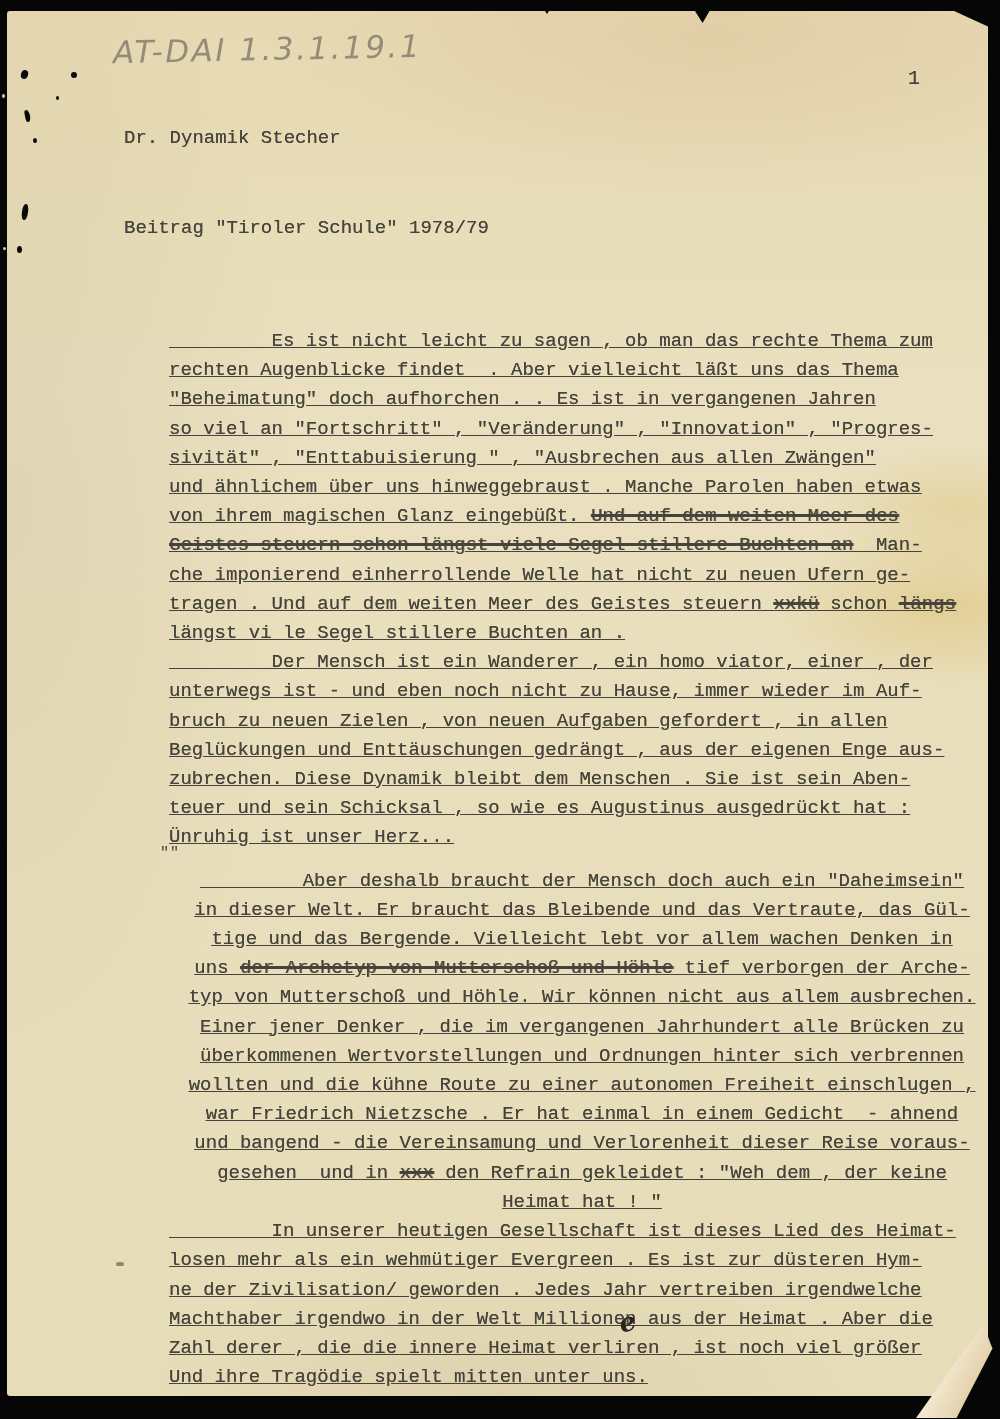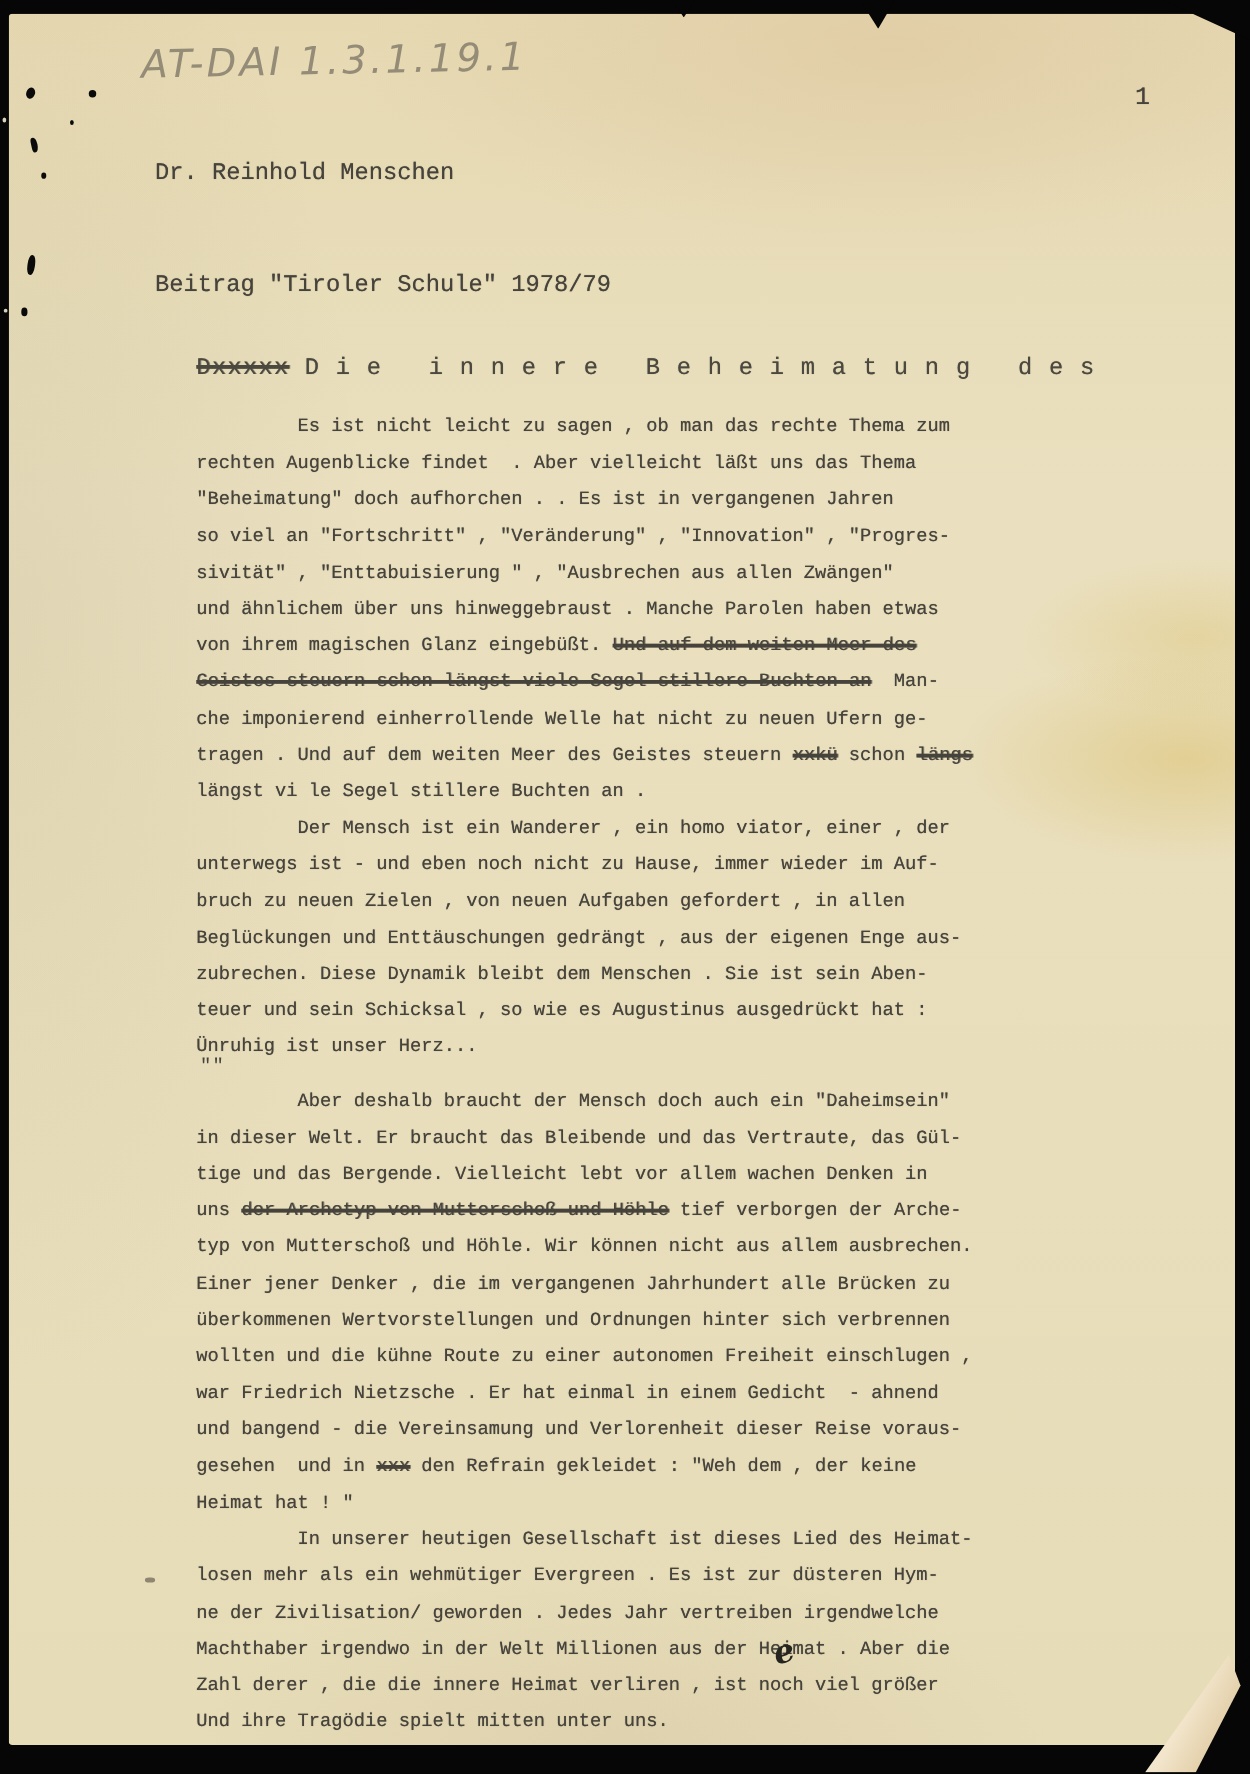--- a/index.html
+++ b/index.html
@@ -21,23 +21,23 @@
   }
   .typed{color:#45433b;text-shadow:0 0 0.6px rgba(66,62,52,0.75);white-space:pre;}
   .typed-header{position:absolute;left:117px;top:52px;font-size:19px;line-height:30px;}
   .page-number{position:absolute;left:901px;top:56px;font-size:20px;}
   .handwritten{
     position:absolute;left:106px;top:20px;font-size:31px;letter-spacing:2.5px;
     color:#8e8673;transform:rotate(-1.2deg);opacity:.92;
     font-family:"DejaVu Sans",sans-serif;font-style:italic;white-space:pre;
   }
   .title-block{position:absolute;left:150px;top:198px;font-size:19px;line-height:34px;letter-spacing:1px;color:#4a483f;}
-  .body-text{position:absolute;left:150px;top:316px;width:826px;font-size:15px;line-height:29.2px;}
+  .body-text{position:absolute;left:162px;top:316px;width:826px;font-size:19px;line-height:29.2px;text-decoration:underline;}
   .paragraph{margin:0;}
-  .paragraph:nth-child(3){margin-top:14px;}
+  .paragraph:nth-child(3){margin-top:14px;text-align:center;}
   .text-line{white-space:pre;}
   .struck{
     text-decoration:line-through;
     text-decoration-thickness:2.5px;
     text-shadow:0.8px 0 rgba(66,62,52,0.55);
   }
   .tick-marks{position:absolute;left:153px;top:834px;font-size:15px;color:#45433b;letter-spacing:1px;}
   .pencil-correction{
     position:absolute;left:612px;top:1296px;font-size:26px;font-weight:bold;
     font-family:"DejaVu Serif",serif;font-style:italic;color:#26241f;
@@ -71,28 +71,27 @@
   }
 </style>
 </head>
 <body>
 
 <div class="paper">
 
   <div class="handwritten">AT-DAI 1.3.1.19.1</div>
 
   <div class="typed typed-header">
-    <div>Dr. Reinhold Menschen</div>
+    <div>Dr. Dynamik Stecher</div>
     <div>Beitrag "Tiroler Schule" 1978/79</div>
   </div>
 
   <div class="typed page-number">1</div>
 
   <div class="typed title-block">
-    <div class="text-line" id="title-line1"><span class="struck">Dxxxxx</span><span class="seg"> D i e   i n n e r e   B e h e i m a t u n g   d e s</span></div>
   </div>
 
   <div class="typed body-text" id="para-root"><div class="paragraph"><div class="text-line"><span class="seg">         Es ist nicht leicht zu sagen , ob man das rechte Thema zum</span></div><div class="text-line"><span class="seg">rechten Augenblicke findet  . Aber vielleicht läßt uns das Thema</span></div><div class="text-line"><span class="seg">"Beheimatung" doch aufhorchen . . Es ist in vergangenen Jahren</span></div><div class="text-line"><span class="seg">so viel an "Fortschritt" , "Veränderung" , "Innovation" , "Progres-</span></div><div class="text-line"><span class="seg">sivität" , "Enttabuisierung " , "Ausbrechen aus allen Zwängen"</span></div><div class="text-line"><span class="seg">und ähnlichem über uns hinweggebraust . Manche Parolen haben etwas</span></div><div class="text-line"><span class="seg">von ihrem magischen Glanz eingebüßt. </span><span class="struck">Und auf dem weiten Meer des</span></div><div class="text-line"><span class="struck">Geistes steuern schon längst viele Segel stillere Buchten an</span><span class="seg">  Man-</span></div><div class="text-line"><span class="seg">che imponierend einherrollende Welle hat nicht zu neuen Ufern ge-</span></div><div class="text-line"><span class="seg">tragen . Und auf dem weiten Meer des Geistes steuern </span><span class="struck">xxkü</span><span class="seg"> schon </span><span class="struck">längs</span></div><div class="text-line"><span class="seg">längst vi le Segel stillere Buchten an .</span></div></div><div class="paragraph"><div class="text-line"><span class="seg">         Der Mensch ist ein Wanderer , ein homo viator, einer , der</span></div><div class="text-line"><span class="seg">unterwegs ist - und eben noch nicht zu Hause, immer wieder im Auf-</span></div><div class="text-line"><span class="seg">bruch zu neuen Zielen , von neuen Aufgaben gefordert , in allen</span></div><div class="text-line"><span class="seg">Beglückungen und Enttäuschungen gedrängt , aus der eigenen Enge aus-</span></div><div class="text-line"><span class="seg">zubrechen. Diese Dynamik bleibt dem Menschen . Sie ist sein Aben-</span></div><div class="text-line"><span class="seg">teuer und sein Schicksal , so wie es Augustinus ausgedrückt hat :</span></div><div class="text-line"><span class="seg">Ünruhig ist unser Herz...</span></div></div><div class="paragraph"><div class="text-line"><span class="seg">         Aber deshalb braucht der Mensch doch auch ein "Daheimsein"</span></div><div class="text-line"><span class="seg">in dieser Welt. Er braucht das Bleibende und das Vertraute, das Gül-</span></div><div class="text-line"><span class="seg">tige und das Bergende. Vielleicht lebt vor allem wachen Denken in</span></div><div class="text-line"><span class="seg">uns </span><span class="struck">der Archetyp von Mutterschoß und Höhle</span><span class="seg"> tief verborgen der Arche-</span></div><div class="text-line"><span class="seg">typ von Mutterschoß und Höhle. Wir können nicht aus allem ausbrechen.</span></div><div class="text-line"><span class="seg">Einer jener Denker , die im vergangenen Jahrhundert alle Brücken zu</span></div><div class="text-line"><span class="seg">überkommenen Wertvorstellungen und Ordnungen hinter sich verbrennen</span></div><div class="text-line"><span class="seg">wollten und die kühne Route zu einer autonomen Freiheit einschlugen ,</span></div><div class="text-line"><span class="seg">war Friedrich Nietzsche . Er hat einmal in einem Gedicht  - ahnend</span></div><div class="text-line"><span class="seg">und bangend - die Vereinsamung und Verlorenheit dieser Reise voraus-</span></div><div class="text-line"><span class="seg">gesehen  und in </span><span class="struck">xxx</span><span class="seg"> den Refrain gekleidet : "Weh dem , der keine</span></div><div class="text-line"><span class="seg">Heimat hat ! "</span></div></div><div class="paragraph"><div class="text-line"><span class="seg">         In unserer heutigen Gesellschaft ist dieses Lied des Heimat-</span></div><div class="text-line"><span class="seg">losen mehr als ein wehmütiger Evergreen . Es ist zur düsteren Hym-</span></div><div class="text-line"><span class="seg">ne der Zivilisation/ geworden . Jedes Jahr vertreiben irgendwelche</span></div><div class="text-line"><span class="seg">Machthaber irgendwo in der Welt Millionen aus der Heimat . Aber die</span></div><div class="text-line"><span class="seg">Zahl derer , die die innere Heimat verliren , ist noch viel größer</span></div><div class="text-line"><span class="seg">Und ihre Tragödie spielt mitten unter uns.</span></div></div></div>
 
   <div class="tick-marks">""</div>
 
   <div class="pencil-correction">e</div>
 
 </div>
 

